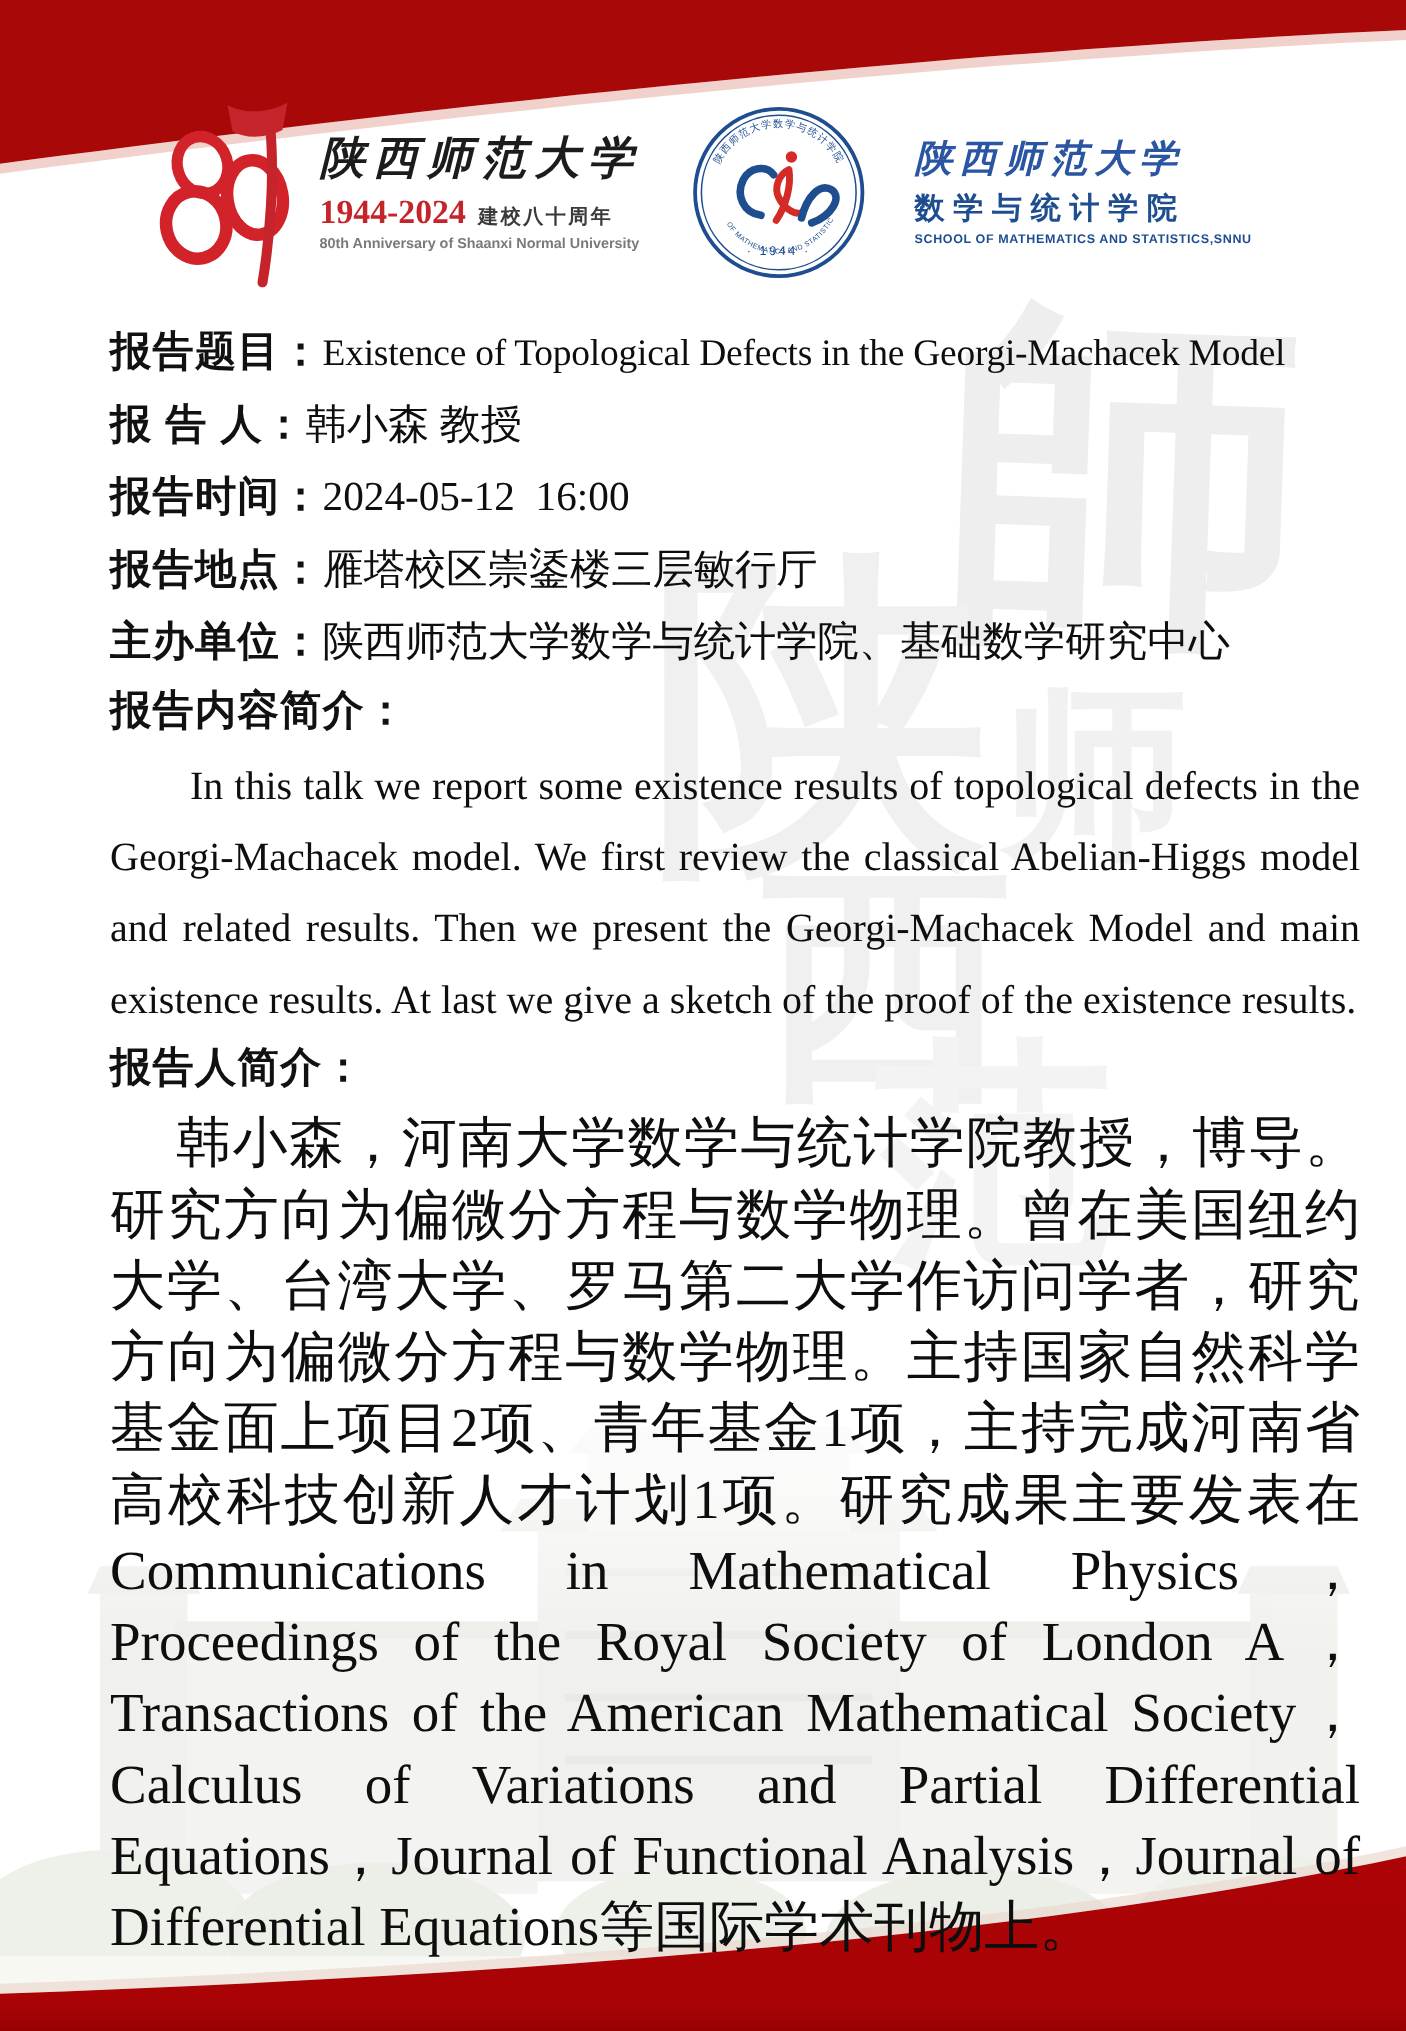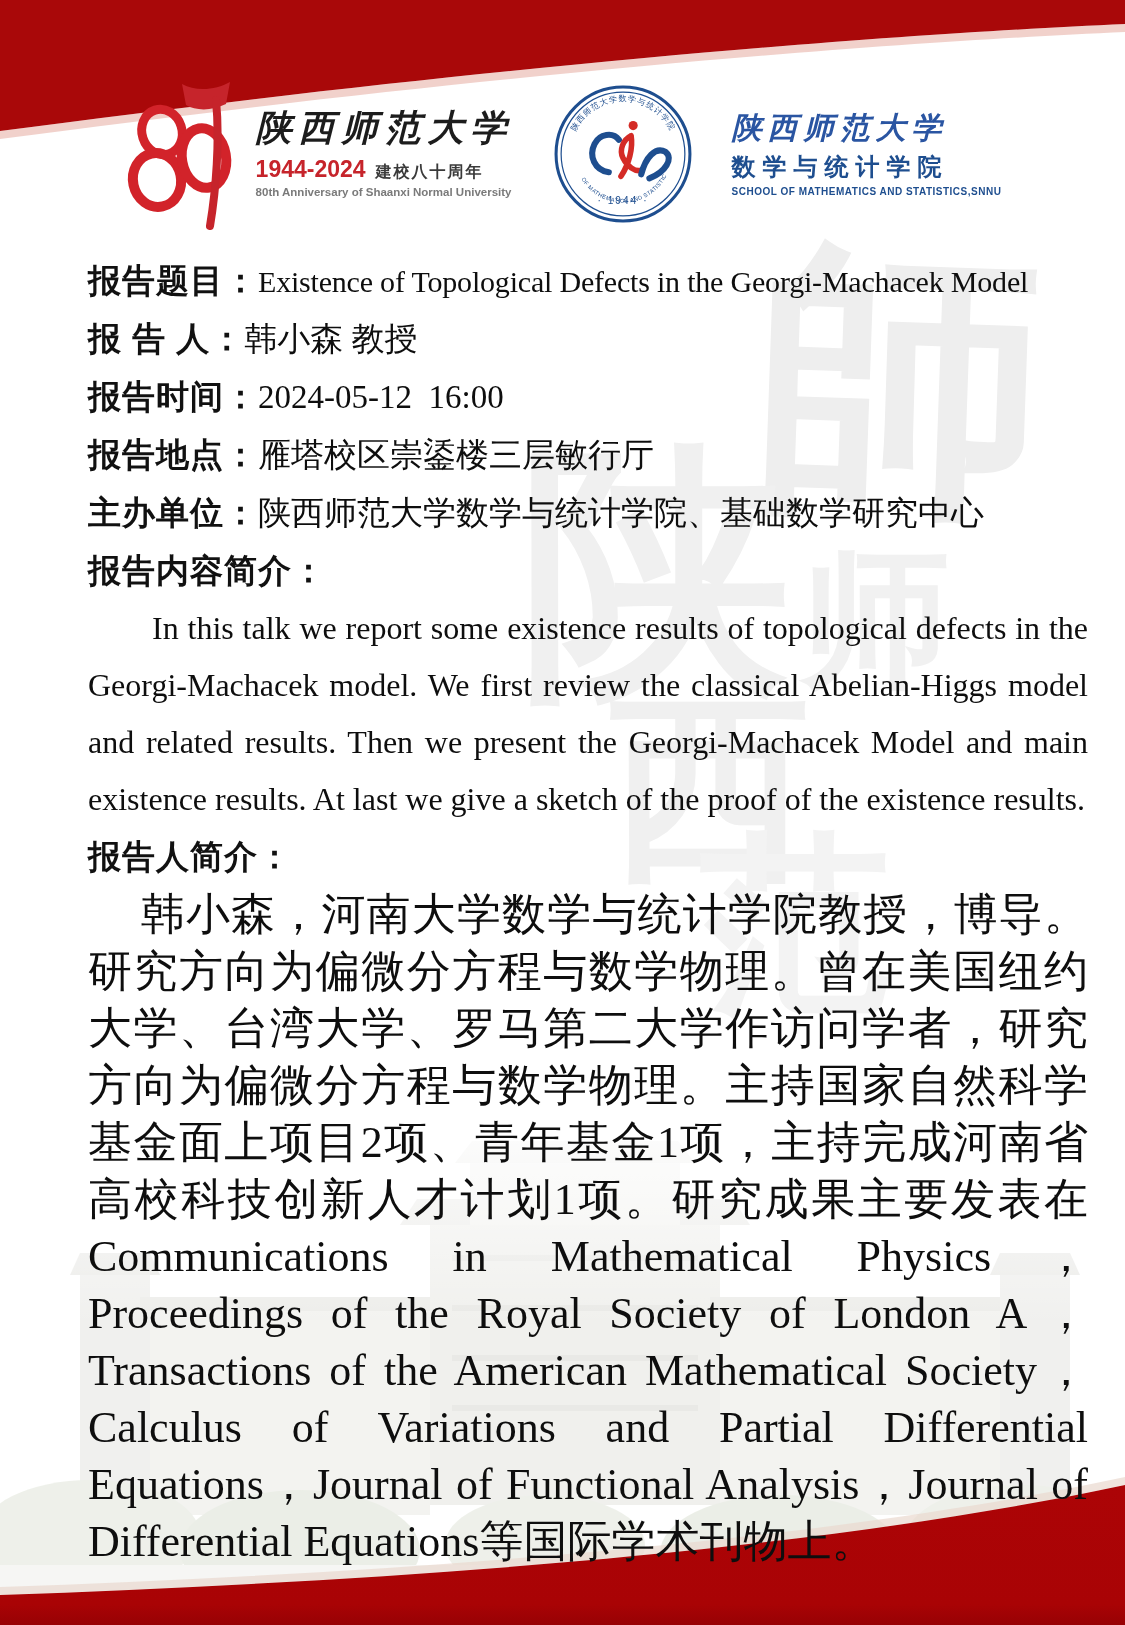--- a/index.html
+++ b/index.html
@@ -29,42 +29,42 @@
     position:absolute;left:0;top:78px;width:100%;z-index:3;
     display:flex;justify-content:center;align-items:center;gap:38px;
   }
   .logo-group{display:flex;align-items:center;gap:12px;}
   .uni-text{display:flex;flex-direction:column;line-height:1.15;}
   .uni-cn{
     font-size:36px;font-weight:700;font-style:italic;color:#1c1c1c;
     letter-spacing:7px;font-family:"Liberation Serif","DejaVu Serif",serif;
   }
   .uni-years-row{display:flex;align-items:baseline;gap:10px;margin-top:6px;}
-  .uni-years{font-size:23px;font-weight:700;color:#c6242b;font-family:Liberation Sans, sans-serif;}
+  .uni-years{font-size:27px;font-weight:700;color:#c6242b;font-family:Liberation Serif, serif;}
   .uni-anniv-cn{font-size:16px;font-weight:700;color:#3a3a3a;font-family:"Liberation Sans","DejaVu Sans",sans-serif;letter-spacing:2px;}
   .uni-anniv-en{font-size:11.5px;color:#7a7a7a;margin-top:4px;font-family:"Liberation Sans","DejaVu Sans",sans-serif;font-weight:bold;}
   .school-text{display:flex;flex-direction:column;line-height:1.2;}
   .school-cn1{
     font-size:30px;font-weight:700;font-style:italic;color:#2a55a2;
     letter-spacing:6px;font-family:"Liberation Serif","DejaVu Serif",serif;
   }
   .school-cn2{font-size:24px;font-weight:700;color:#1e4e8f;letter-spacing:7px;margin-top:7px;font-family:"Liberation Sans","DejaVu Sans",sans-serif;}
   .school-en{font-size:10px;color:#1e4e8f;letter-spacing:.5px;margin-top:5px;font-family:"Liberation Sans","DejaVu Sans",sans-serif;font-weight:700;}
   
   #content{position:absolute;left:64px;top:252px;width:1000px;z-index:3;color:#0e0e0e;margin-left:24px;}
   .row{height:58px;line-height:58px;white-space:nowrap;}
   .row .label{
     font-family:"Liberation Sans","DejaVu Sans",sans-serif;font-weight:700;
     font-size:33px;color:#111;letter-spacing:1px;
   }
   .row .value{font-size:33px;white-space:pre-wrap;}
   .row.title-row .value{font-size:30px;letter-spacing:-0.2px;}
   .sec-head{
     height:58px;line-height:58px;
-    font-family:Liberation Sans, sans-serif;font-weight:700;
+    font-family:Liberation Mono, monospace;font-weight:700;
     font-size:33px;color:#111;letter-spacing:1px;
   }
   .para{
     margin:0;font-size:32px;line-height:57px;text-align:justify;color:#0e0e0e;
   }
   .para.abstract{text-indent:2em;}
   .para.bio{font-size:44px;text-indent:1.2em;}
 </style>
 </head>
 <body>

